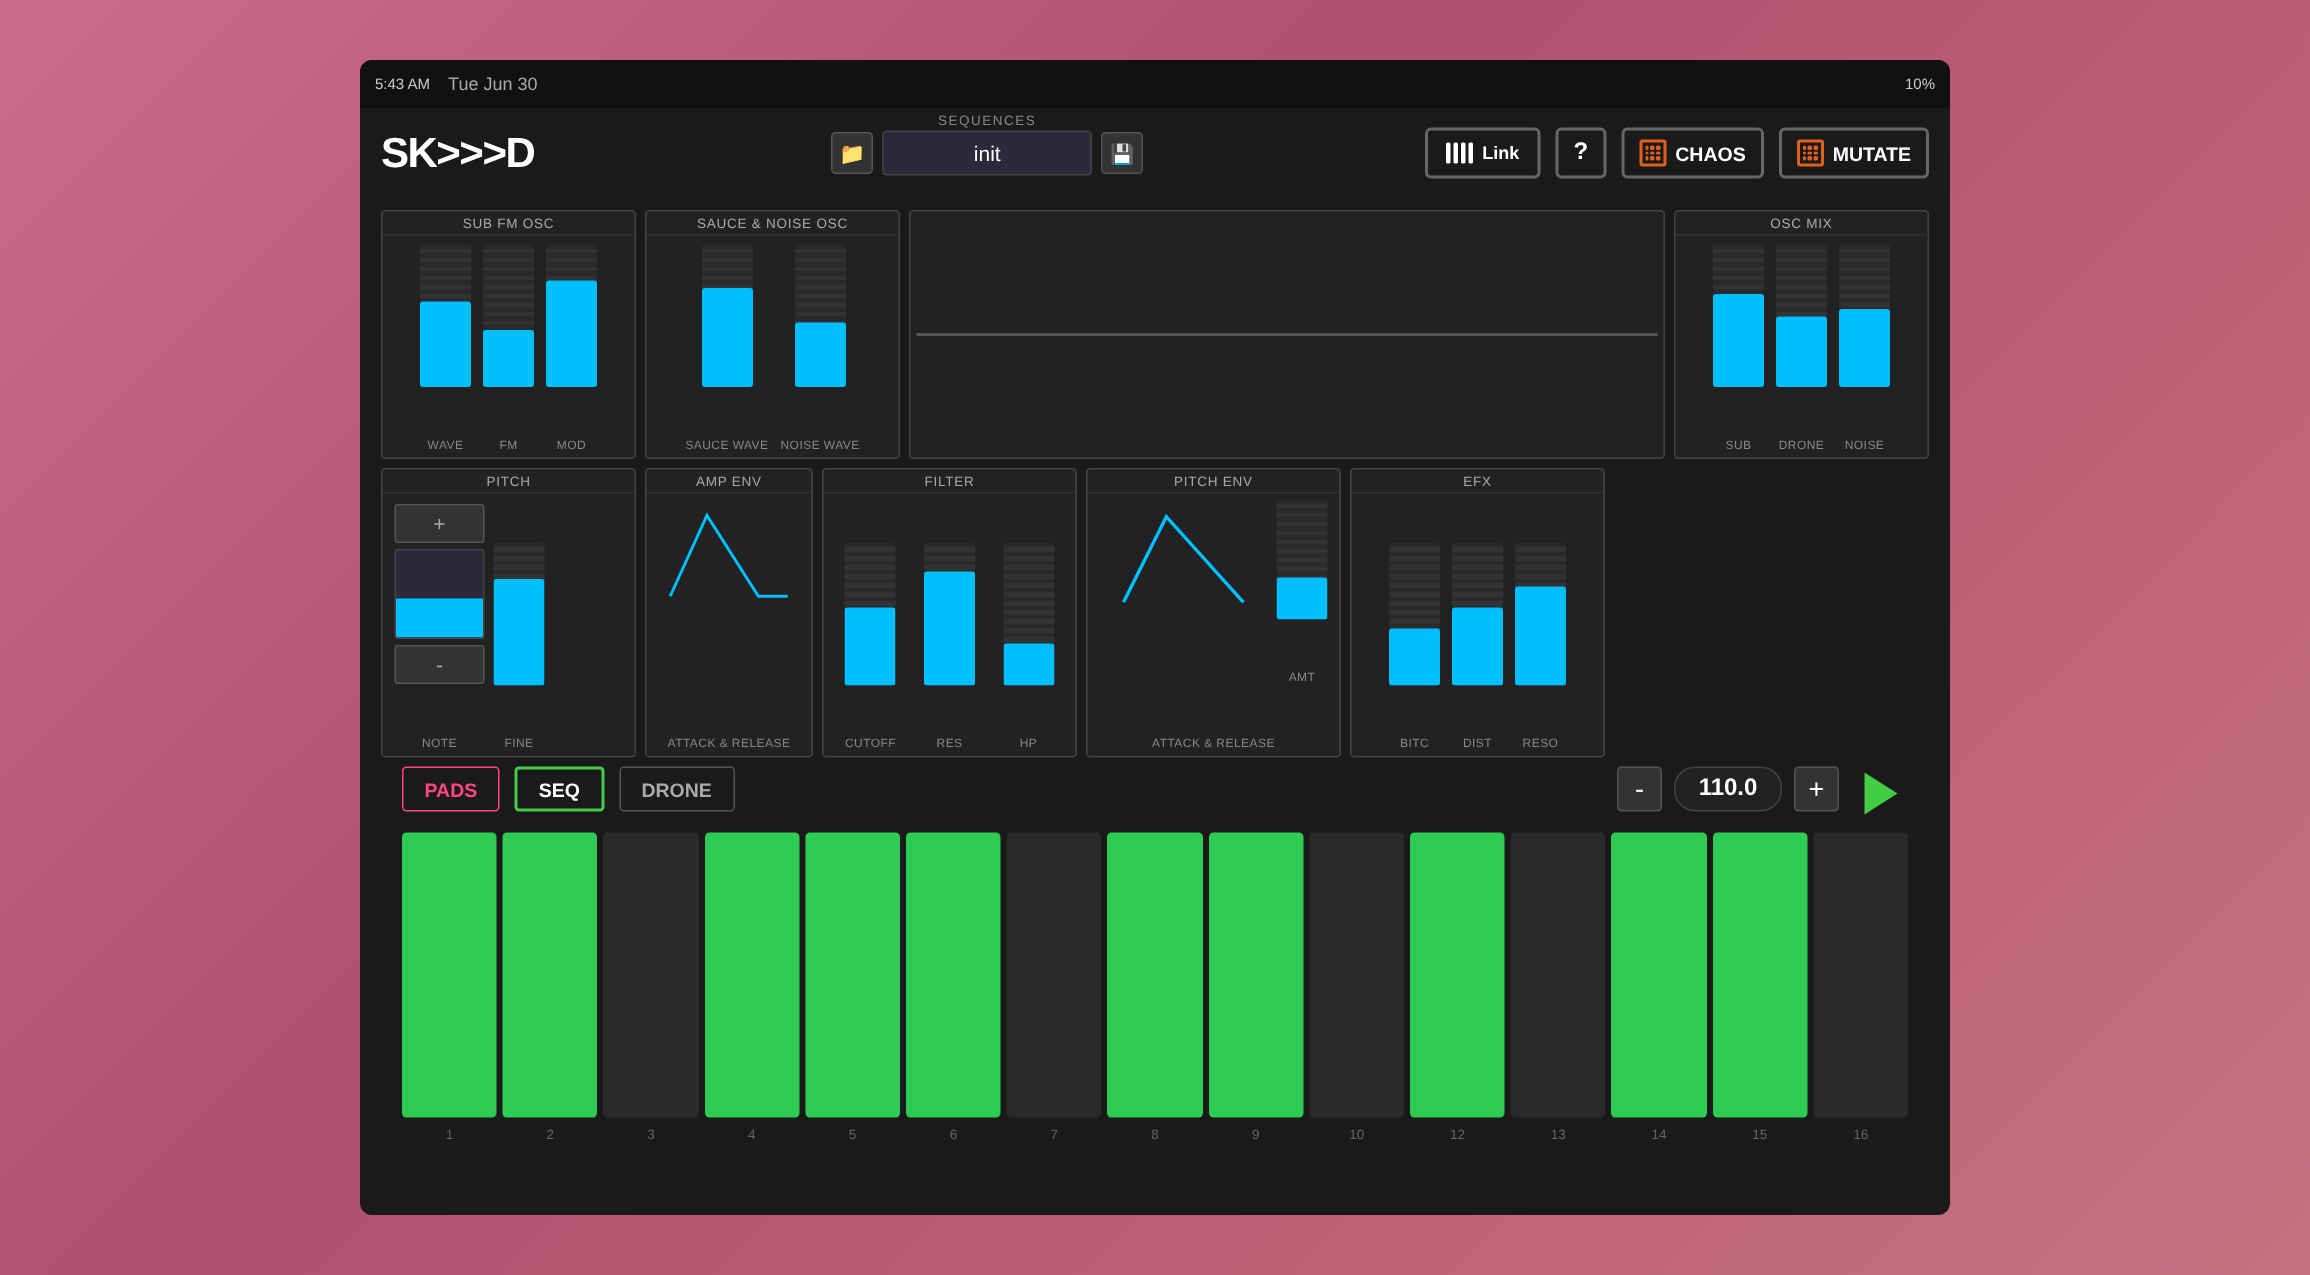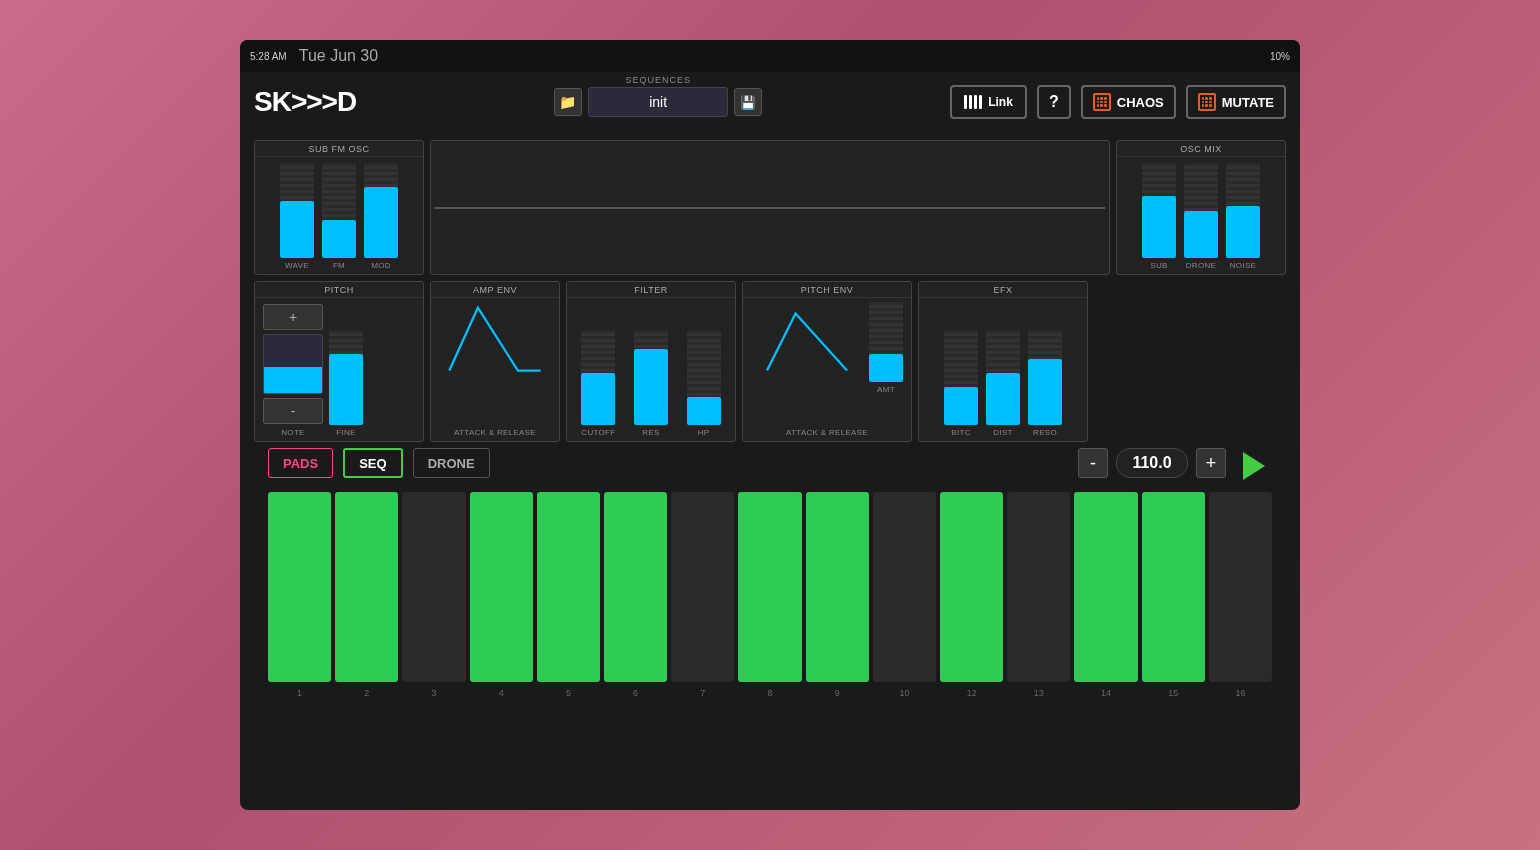--- a/index.html
+++ b/index.html
@@ -27,21 +27,21 @@
       height: 32px;
       background: #111;
       display: flex;
       align-items: center;
       padding: 0 10px;
       gap: 8px;
       font-size: 10px;
       color: #aaa;
     }
     .top-bar .time { color: #ccc; font-size: 10px; }
-    .top-bar .date { color: #aaa; font-size: 16px; margin-left: 4px; }
+    .top-bar .date { color: #aaa; font-size: 12px; margin-left: 4px; }
     .top-bar .spacer { flex: 1; }
     .top-bar .battery { color: #ccc; font-size: 10px; }
 
     
     .header {
       height: 60px;
       background: #1a1a1a;
       display: flex;
       align-items: center;
       padding: 0 14px;
@@ -261,30 +261,31 @@
       left: 0;
       right: 0;
       background: #00bfff;
       border-radius: 2px 2px 0 0;
     }
     .slider-label {
       font-size: 8px;
       color: #888;
       text-align: center;
       letter-spacing: 0.3px;
+      margin-top: 31px;
     }
 
     
     .sub-fm-panel { width: 170px; }
     .sauce-noise-panel { width: 170px; }
     .osc-mix-panel { width: 170px; }
 
     
     .pitch-panel { width: 170px; }
-    .amp-env-panel { width: 130px; }
+    .amp-env-panel { width: 112px; }
     .filter-panel { width: 170px; }
     .pitch-env-panel { width: 170px; }
     .efx-panel { width: 170px; }
 
     
     .waveform-display {
       flex: 1;
       display: flex;
       align-items: center;
       justify-content: center;
@@ -477,21 +478,21 @@
       padding: 6px 8px 4px;
       gap: 6px;
     }
   </style>
 </head>
 <body>
 
 <div class="app-window">
 
   <div class="top-bar">
-    <span class="time">5:28 AM</span>
+    <span class="time">5:43 AM</span>
     <span class="date">Tue Jun 30</span>
     <div class="spacer"></div>
     <span class="battery">
       <span>10</span>%
     </span>
   </div>
 
   <div class="header">
     <div class="logo">SK&gt;&gt;&gt;D</div>
 
@@ -568,20 +569,37 @@
 
           <div class="slider-group">
             <div class="slider-track lines" style="height:95px;">
               <div class="slider-fill" style="height:75%;"></div>
             </div>
             <div class="slider-label">MOD</div>
           </div>
         </div>
       </div>
 
+      <div class="panel sauce-noise-panel">
+        <div class="panel-title">SAUCE &amp; NOISE OSC</div>
+        <div class="panel-content">
+          <div class="slider-group">
+            <div class="slider-track lines" style="height:95px;">
+              <div class="slider-fill" style="height:70%;"></div>
+            </div>
+            <div class="slider-label">SAUCE WAVE</div>
+          </div>
+          <div class="slider-group">
+            <div class="slider-track lines" style="height:95px;">
+              <div class="slider-fill" style="height:45%;"></div>
+            </div>
+            <div class="slider-label">NOISE WAVE</div>
+          </div>
+        </div>
+      </div>
 
       <div class="panel" style="flex:1;">
         <div class="waveform-display">
           <div class="waveform-line"></div>
         </div>
       </div>
 
       <div class="panel osc-mix-panel">
         <div class="panel-title">OSC MIX</div>
         <div class="panel-content">

